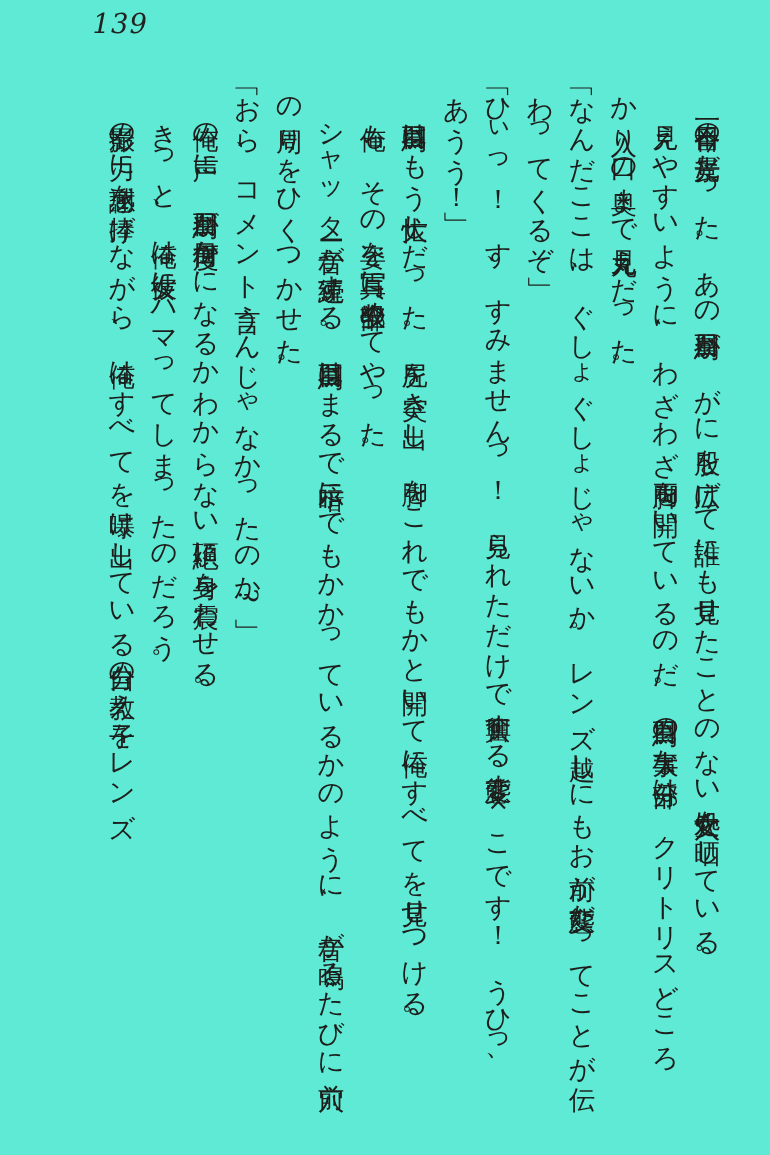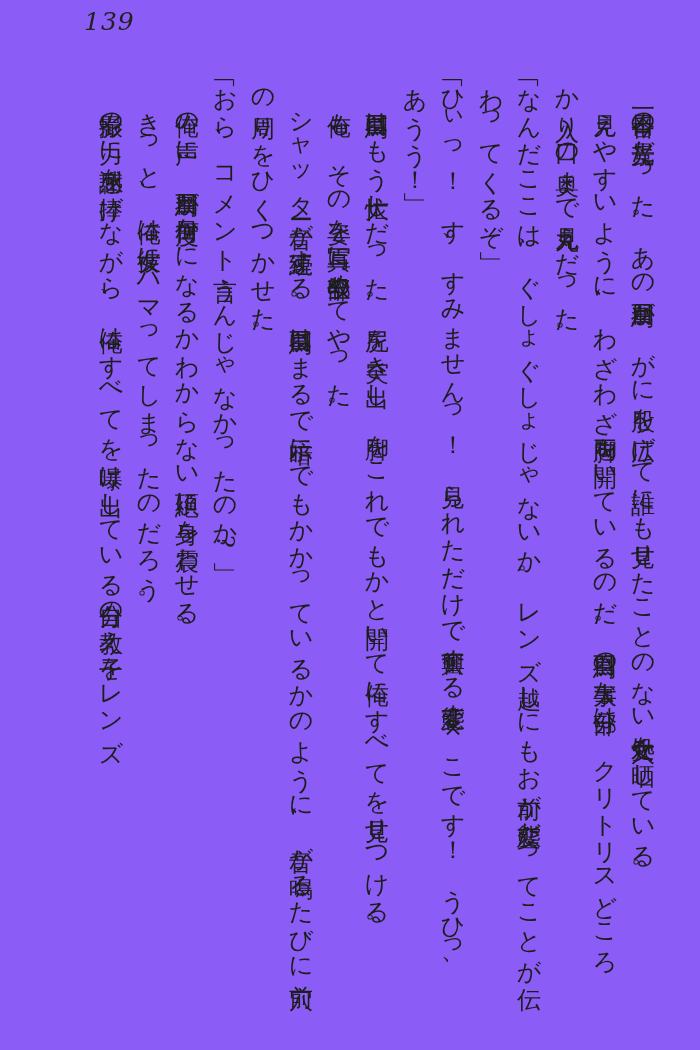--- a/index.html
+++ b/index.html
@@ -10,21 +10,21 @@
     width: 700px;
     height: 1050px;
     position: relative;
     overflow: hidden;
     background: #fbfbf9;
     font-family: "DejaVu Serif", "Liberation Serif", serif;
   }
   .page {
     position: absolute;
     inset: 0;
-    background: #8b5cf6;
+    background: #5eead4;
   }
   .page-number {
     position: absolute;
     top: 7px;
     left: 84px;
     font-size: 25px;
     font-style: italic;
     letter-spacing: 1px;
     color: #222220;
   }

